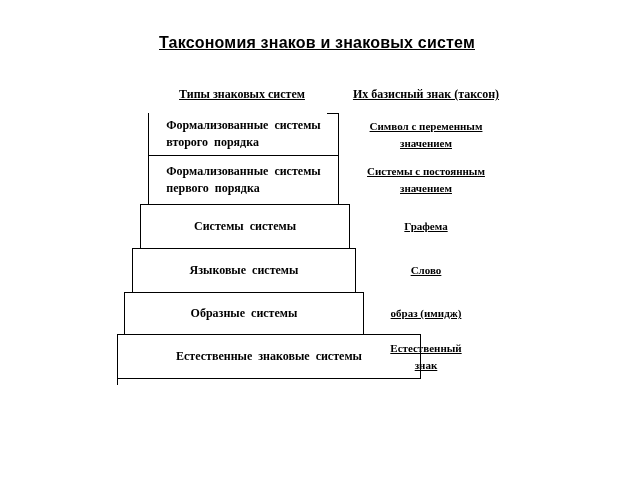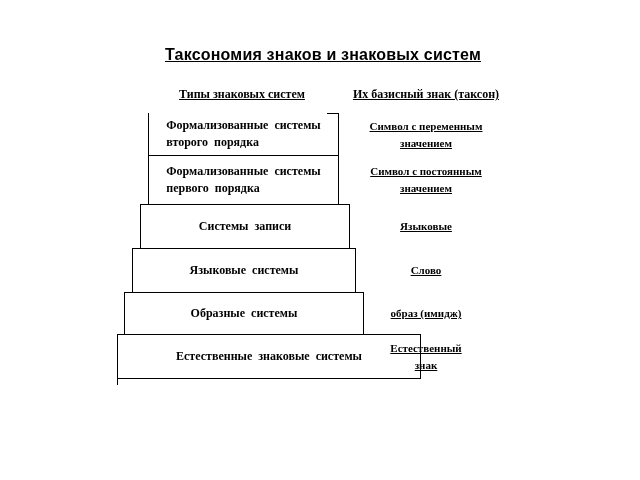--- a/index.html
+++ b/index.html
@@ -7,29 +7,28 @@
     position: relative;
     width: 640px;
     height: 480px;
     background: #ffffff;
     font-family: "Liberation Serif", serif;
     color: #000000;
     overflow: hidden;
   }
   .title {
     position: absolute;
-    left: 18px; top: 34px; width: 610px;
+    left: 12px; top: 34px; width: 610px;
     text-align: center;
     font-family: "Liberation Sans", sans-serif;
     font-weight: bold;
     font-size: 16px;
     letter-spacing: 0.2px;
     text-decoration: underline;
     white-space: nowrap;
-    margin-top: 12px;
   }
   .col-header {
     position: absolute;
     top: 87px;
     text-align: center;
     font-weight: bold;
     font-size: 12px;
     text-decoration: underline;
     white-space: nowrap;
   }
@@ -93,31 +92,31 @@
 
   <div class="title">Таксономия знаков и знаковых систем</div>
 
   <div class="col-header left">Типы знаковых систем</div>
   <div class="col-header right">Их базисный знак (таксон)</div>
 
   <div class="pbox b1">Формализованные системы
 второго порядка</div>
   <div class="pbox b2">Формализованные системы
 первого порядка</div>
-  <div class="pbox b3">Системы записи</div>
+  <div class="pbox b3">Системы системы</div>
   <div class="pbox b4">Языковые системы</div>
   <div class="pbox b5">Образные системы</div>
   <div class="pbox b6">Естественные знаковые системы</div>
 
   <div class="corner-seg"></div>
   <div class="stray-tick"></div>
 
   <div class="taxon t1">Символ с переменным
 значением</div>
-  <div class="taxon t2">Символ с постоянным
+  <div class="taxon t2">Системы с постоянным
 значением</div>
-  <div class="taxon t3">Языковые</div>
+  <div class="taxon t3">Графема</div>
   <div class="taxon t4">Слово</div>
   <div class="taxon t5">образ (имидж)</div>
   <div class="taxon t6">Естественный
 знак</div>
 
 </div>
 
 </body></html>

